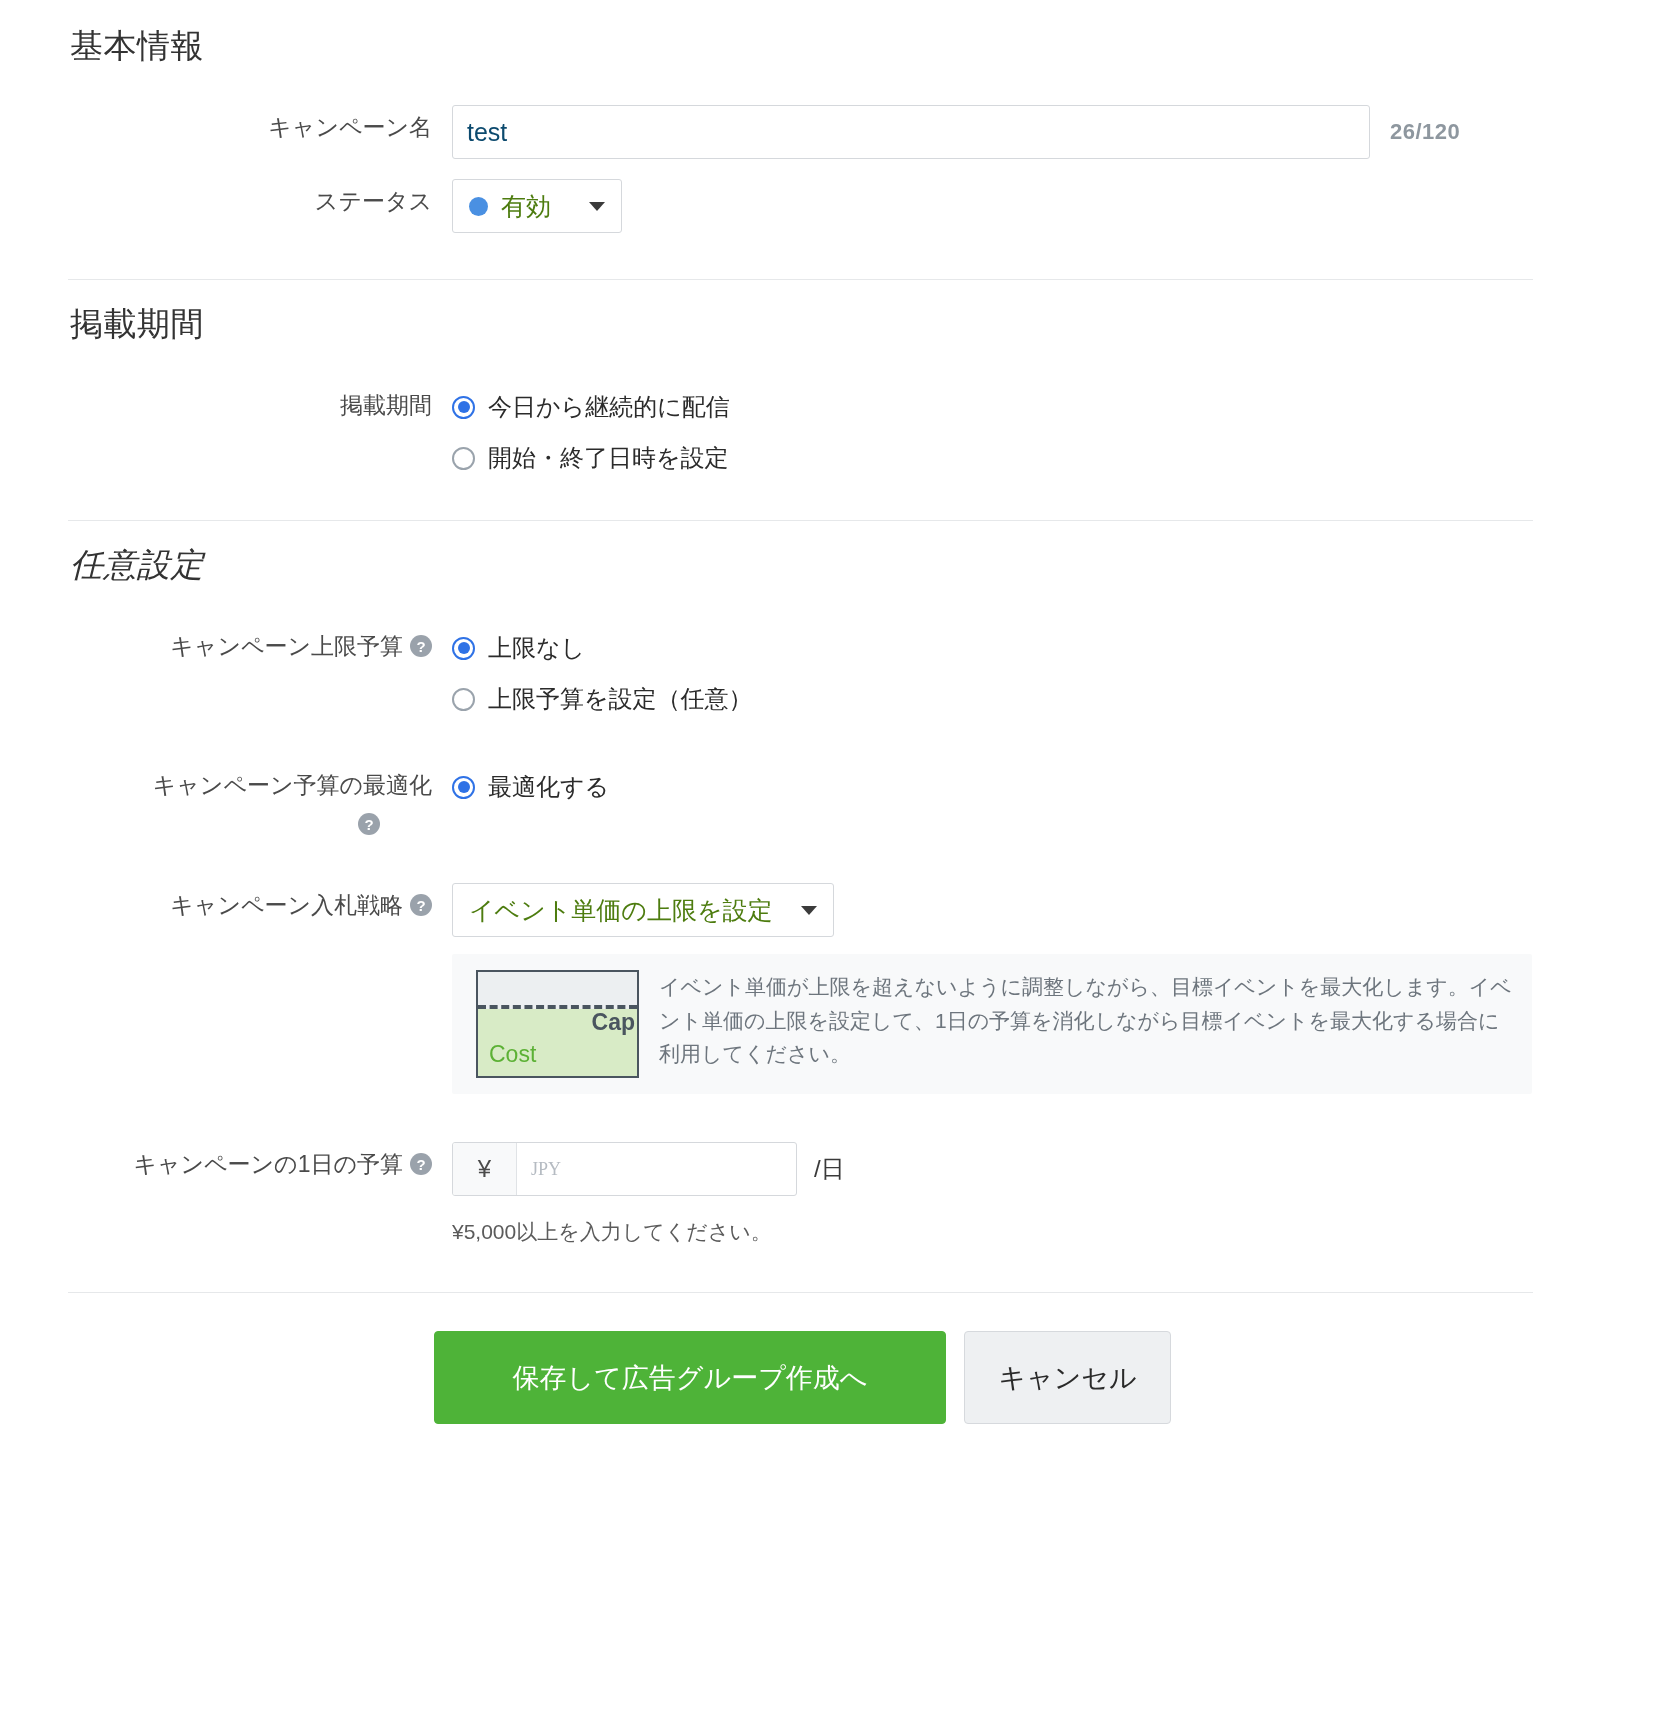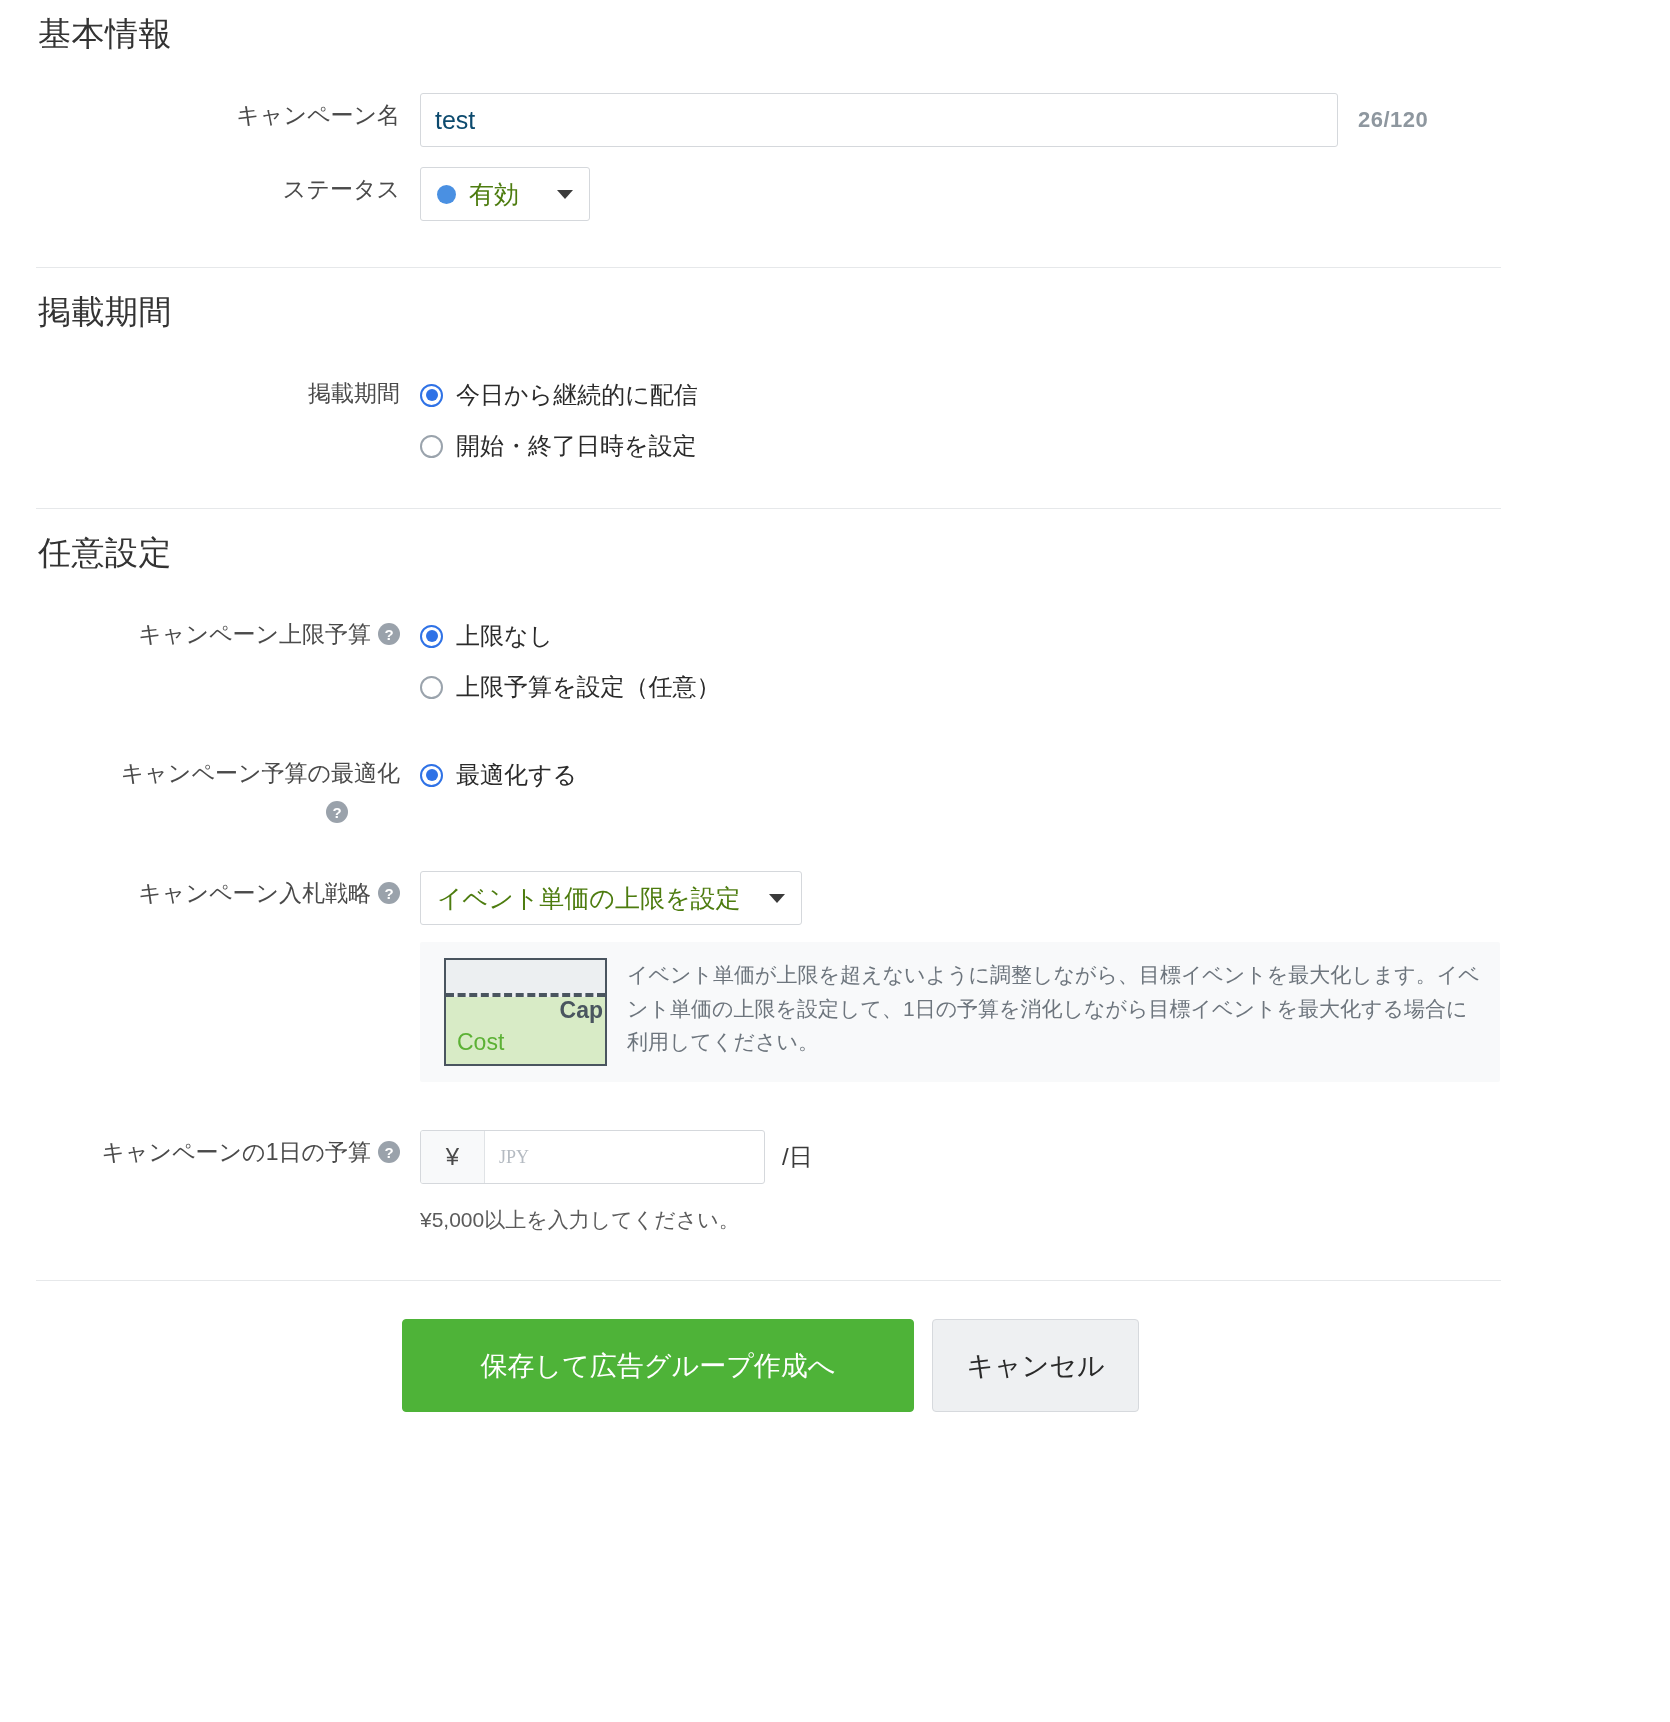--- a/index.html
+++ b/index.html
@@ -11,39 +11,40 @@
   body {
     width: 1670px;
     min-height: 1722px;
     font-family: "Liberation Sans", "DejaVu Sans", sans-serif;
     color: #333333;
     -webkit-font-smoothing: antialiased;
   }
 
   .page {
     width: 1528px;
-    padding: 0;
+    padding: 12px;
     position: relative;
+    margin-left: 20px;
   }
 
   
   .section {
     padding: 0 0 0 0;
   }
   .section-title {
     font-size: 33px;
     font-weight: 400;
     color: #333333;
     margin: 0;
     padding-left: 38px;
     letter-spacing: 0.5px;
   }
   .sec-basic .section-title { padding-top: 12px; }
   .sec-period .section-title { padding-top: 22px; }
-  .sec-optional .section-title { padding-top: 22px; }
+  .sec-optional .section-title { padding-top: 22px; font-style: italic; }
 
   .divider {
     height: 1px;
     background: #e6e8ea;
     margin: 0 auto;
     width: 1465px;
     margin-left: 36px;
   }
 
   

